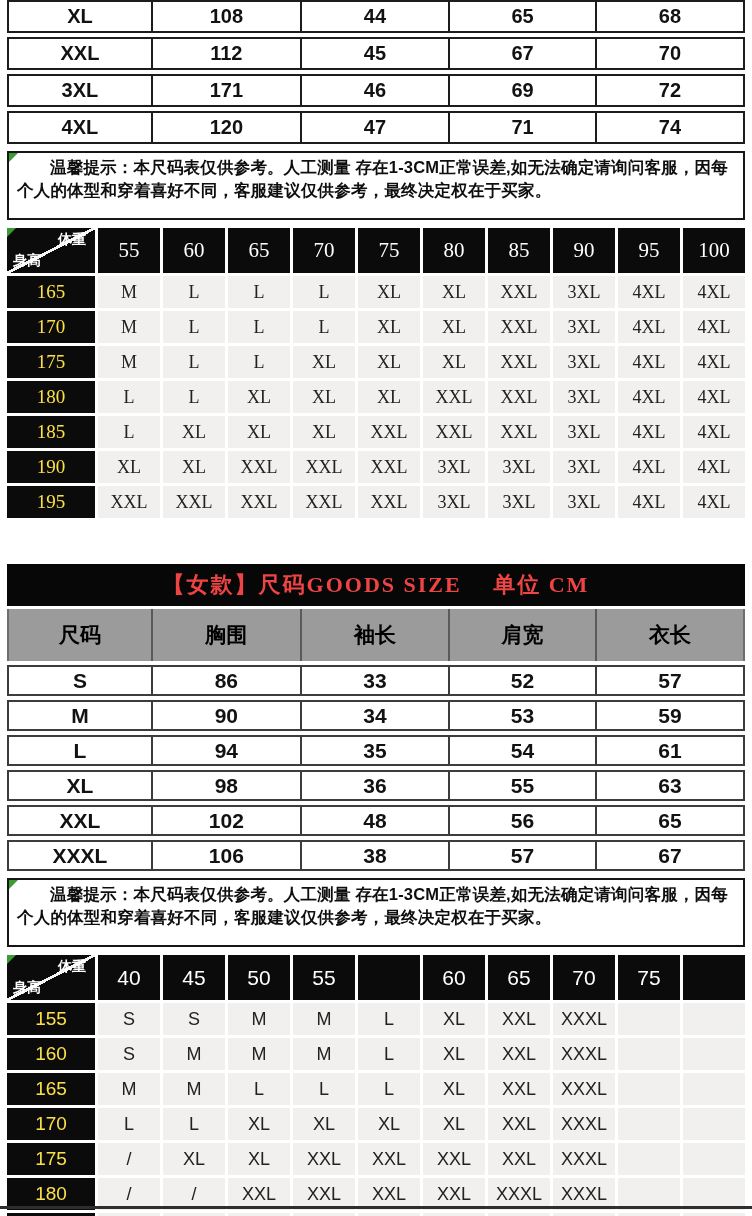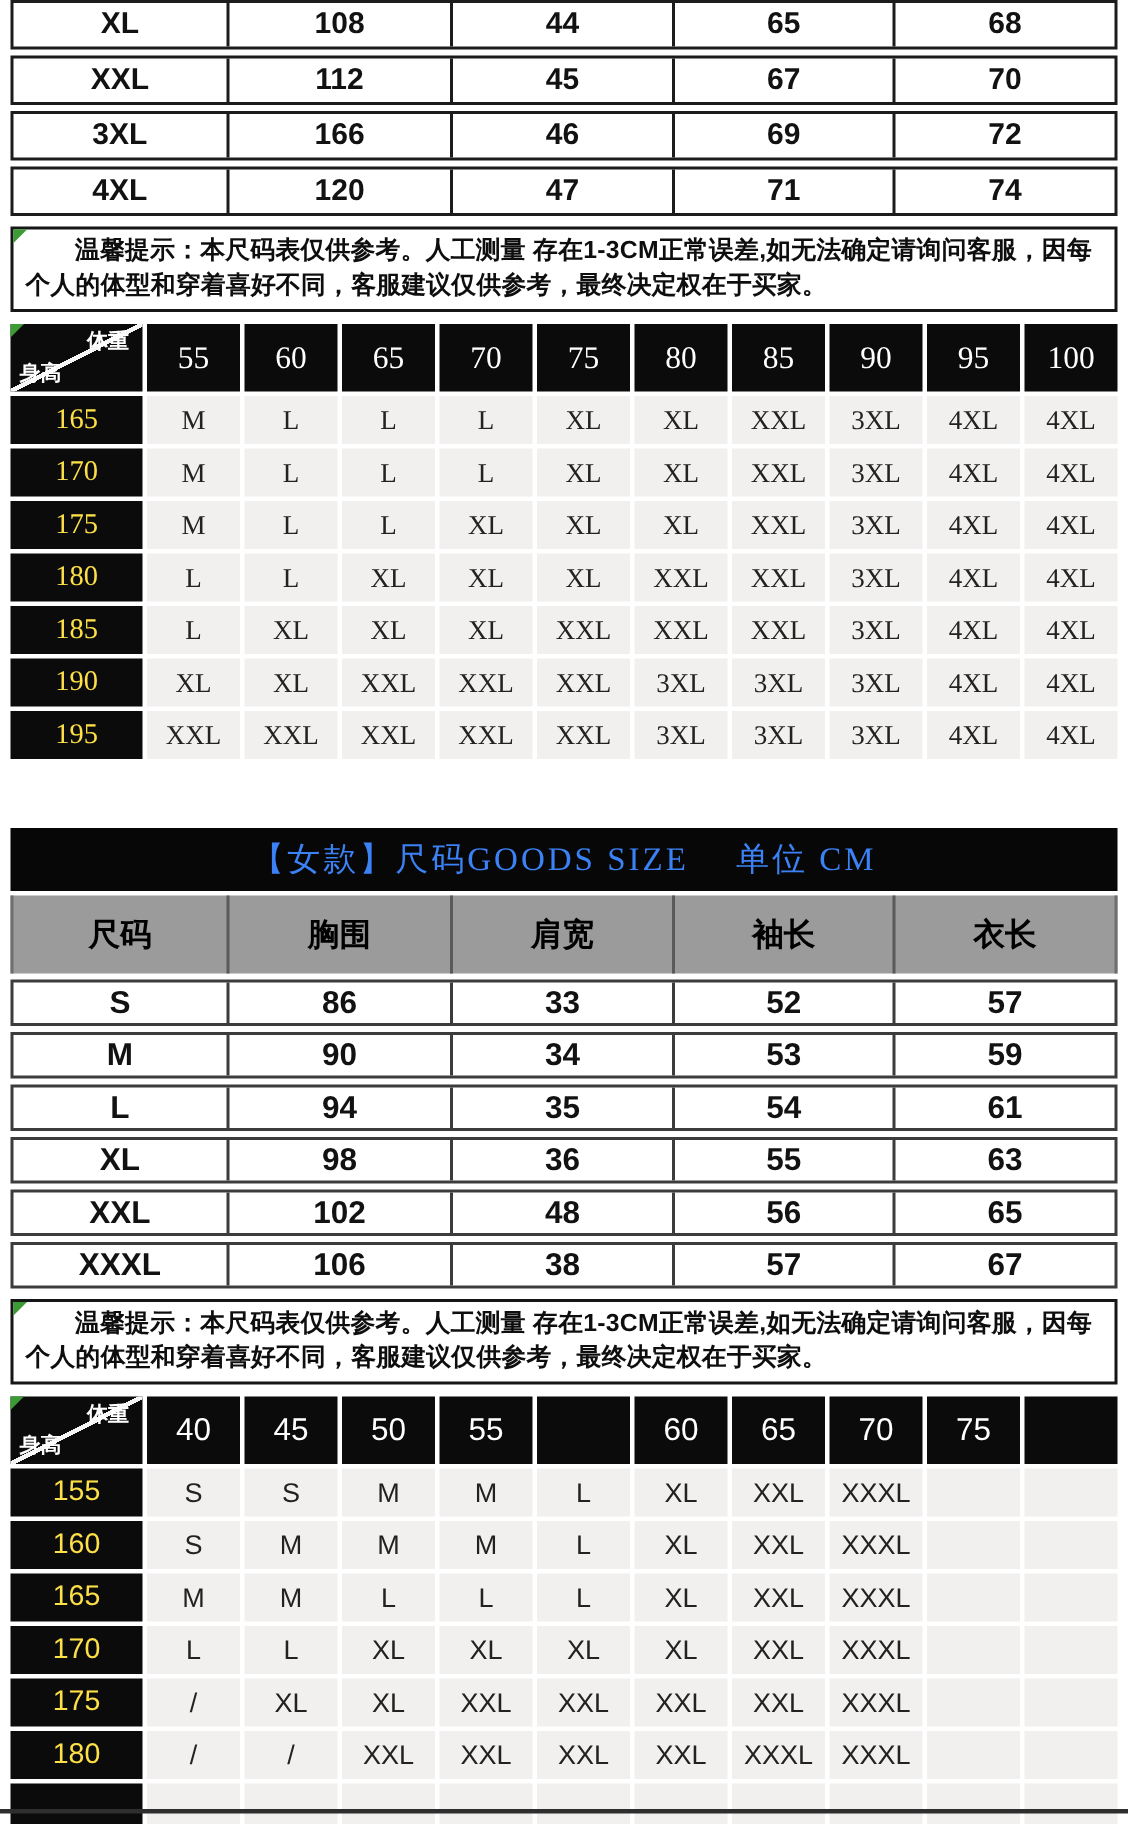--- a/index.html
+++ b/index.html
@@ -8,21 +8,21 @@
   .inner{padding:0 7px;}
 
   
   .ttable .trow{display:grid;grid-template-columns:19.6% 20.3% 20.2% 20.0% 19.9%;
       border:2px solid #1c1c1c;margin-bottom:4px;background:#fff;}
   .ttable .tcell{height:29px;display:flex;align-items:center;justify-content:center;
       font-weight:bold;font-size:20px;border-right:2px solid #1c1c1c;color:#121212;}
   .ttable .tcell:last-child{border-right:none;}
 
   
-  .notice{position:relative;border:2px solid #161616;margin-top:7px;padding:3px 10px 4px 8px;
+  .notice{position:relative;border:2px solid #161616;margin-top:7px;padding:3px 10px 16px 8px;
       background:#fff;}
   .notice p{margin:0;font-weight:bold;font-size:16.5px;line-height:23px;text-indent:2em;
       letter-spacing:0.2px;color:#0e0e0e;}
   .corner-tri{position:absolute;top:0;left:0;width:0;height:0;
       border-top:9px solid #3d9b35;border-right:9px solid transparent;}
 
   
   .matrix{display:grid;grid-template-columns:88px repeat(10,1fr);gap:3px;margin-top:8px;position:relative;}
   .matrix .hd{background:#0b0b0b;color:#fff;height:45px;display:flex;align-items:center;
       justify-content:center;font-size:21px;}
@@ -36,23 +36,23 @@
       linear-gradient(to bottom right,transparent calc(50% - 1.5px),#f5f5f5 calc(50% - 1.5px),
       #f5f5f5 calc(50% + 1.5px),transparent calc(50% + 1.5px)),#0b0b0b;
       color:#fff;height:45px;text-align:center;}
   .corner .lab-t{position:absolute;top:3px;right:9px;font-size:14px;font-weight:bold;
       font-family:"Liberation Sans",sans-serif;}
   .corner .lab-b{position:absolute;bottom:3px;left:6px;font-size:14px;font-weight:bold;
       font-family:"Liberation Sans",sans-serif;}
 
   
   .wtable{margin-top:46px;}
-  .wtitle{background:#070707;color:#3b82f6;height:42px;display:flex;align-items:center;
+  .wtitle{background:#070707;color:#ef4444;height:42px;display:flex;align-items:center;
       justify-content:center;font-family:"Liberation Serif",serif;font-size:22px;
-      letter-spacing:2px;font-weight:normal;}
+      letter-spacing:2px;font-weight:bold;}
   .whead{display:grid;grid-template-columns:19.6% 20.3% 20.2% 20.0% 19.9%;background:#9b9b9b;
       margin-top:3px;height:52px;border-left:2px solid #6e6e6e;border-right:2px solid #6e6e6e;}
   .whead .wh{display:flex;align-items:center;justify-content:center;color:#000000;
       font-weight:bold;font-size:21px;border-right:2px solid #5a5a5a;}
   .whead .wh:last-child{border-right:none;}
   .wrow{display:grid;grid-template-columns:19.6% 20.3% 20.2% 20.0% 19.9%;
       border:2px solid #3c3c3c;margin-top:4px;background:#fff;}
   .wrow .wc{height:27px;display:flex;align-items:center;justify-content:center;
       font-weight:bold;font-size:21px;border-right:2px solid #3c3c3c;color:#121212;}
   .wrow .wc:last-child{border-right:none;}
@@ -75,21 +75,21 @@
     </div>
     <div class="trow">
       <div class="tcell">XXL</div>
       <div class="tcell">112</div>
       <div class="tcell">45</div>
       <div class="tcell">67</div>
       <div class="tcell">70</div>
     </div>
     <div class="trow">
       <div class="tcell">3XL</div>
-      <div class="tcell">166</div>
+      <div class="tcell">171</div>
       <div class="tcell">46</div>
       <div class="tcell">69</div>
       <div class="tcell">72</div>
     </div>
     <div class="trow">
       <div class="tcell">4XL</div>
       <div class="tcell">120</div>
       <div class="tcell">47</div>
       <div class="tcell">71</div>
       <div class="tcell">74</div>
@@ -201,22 +201,22 @@
     <div class="c">3XL</div>
     <div class="c">4XL</div>
     <div class="c">4XL</div>
   </div>
 
   <div class="wtable">
     <div class="wtitle">【女款】尺码GOODS SIZE　 单位 CM</div>
     <div class="whead">
       <div class="wh">尺码</div>
       <div class="wh">胸围</div>
+      <div class="wh">袖长</div>
       <div class="wh">肩宽</div>
-      <div class="wh">袖长</div>
       <div class="wh">衣长</div>
     </div>
     <div class="wrow">
       <div class="wc">S</div>
       <div class="wc">86</div>
       <div class="wc">33</div>
       <div class="wc">52</div>
       <div class="wc">57</div>
     </div>
     <div class="wrow">

